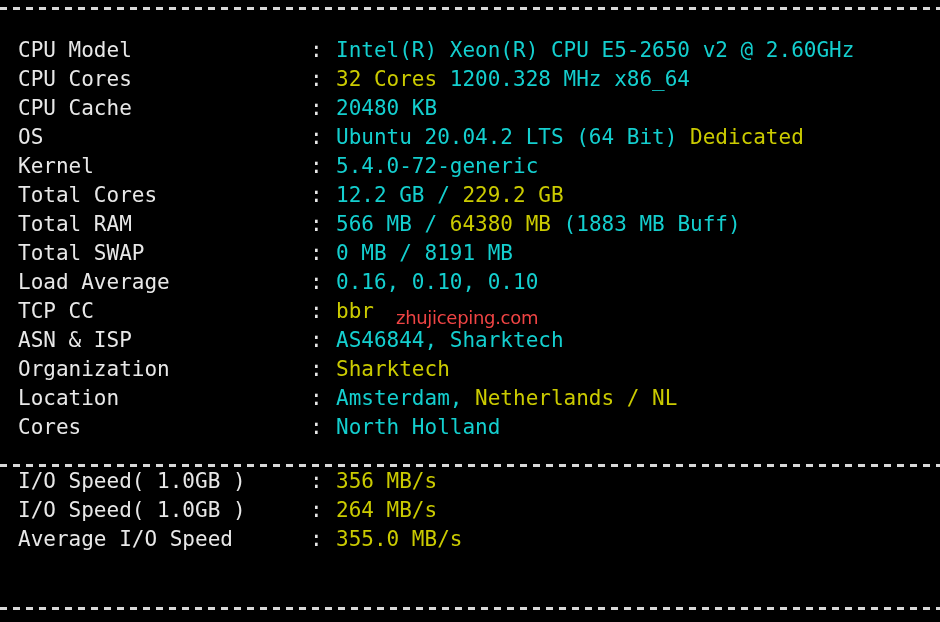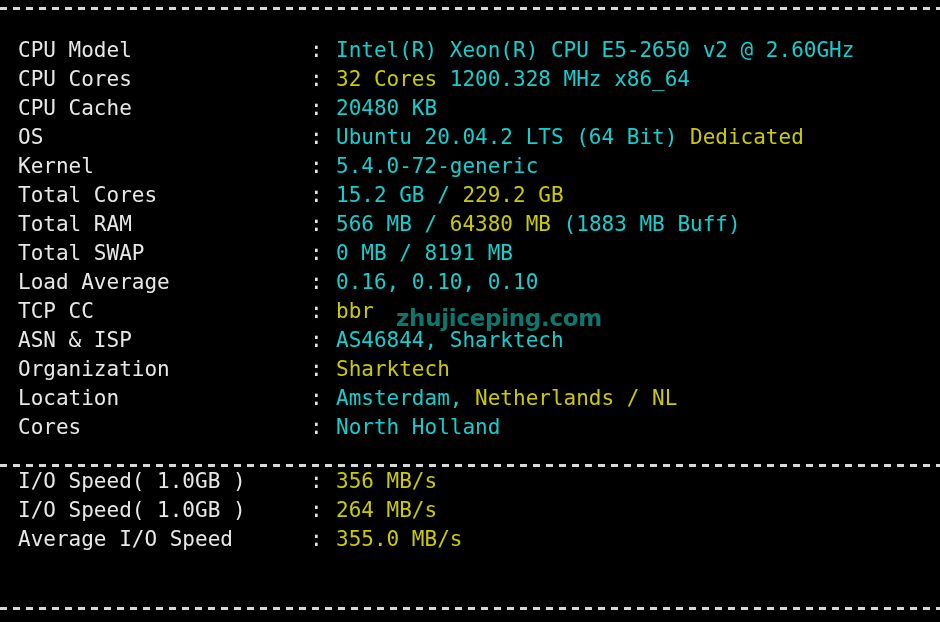--- a/index.html
+++ b/index.html
@@ -70,43 +70,42 @@
 
   
   #rows-main { top: 36px; }
   #rows-io   { top: 467px; }
 
   
   #watermark {
     position: absolute;
     left: 396px;
     top: 306px;
-    color: #0f766e;
+    color: #ef4444;
     font-family: "DejaVu Sans", "Liberation Sans", sans-serif;
-    font-size: 23px;
+    font-size: 18px;
     line-height: 24px;
     letter-spacing: -0.3px;
     white-space: pre;
-    font-weight: bold;
   }
 </style>
 </head>
 <body>
 
 <div id="terminal">
 
   <div class="sep sep-top"></div>
 
   <div class="rows" id="rows-main">
       <div class="row"><span class="label">CPU Model</span><span class="colon">:</span><span class="value"><span class="c-cyan">Intel(R) Xeon(R) CPU E5-2650 v2 @ 2.60GHz</span></span></div>
       <div class="row"><span class="label">CPU Cores</span><span class="colon">:</span><span class="value"><span class="c-yellow">32 Cores</span><span class="c-cyan"> 1200.328 MHz x86_64</span></span></div>
       <div class="row"><span class="label">CPU Cache</span><span class="colon">:</span><span class="value"><span class="c-cyan">20480 KB</span></span></div>
       <div class="row"><span class="label">OS</span><span class="colon">:</span><span class="value"><span class="c-cyan">Ubuntu 20.04.2 LTS (64 Bit) </span><span class="c-yellow">Dedicated</span></span></div>
       <div class="row"><span class="label">Kernel</span><span class="colon">:</span><span class="value"><span class="c-cyan">5.4.0-72-generic</span></span></div>
-      <div class="row"><span class="label">Total Cores</span><span class="colon">:</span><span class="value"><span class="c-cyan">15.2 GB / </span><span class="c-yellow">229.2 GB</span></span></div>
+      <div class="row"><span class="label">Total Cores</span><span class="colon">:</span><span class="value"><span class="c-cyan">12.2 GB / </span><span class="c-yellow">229.2 GB</span></span></div>
       <div class="row"><span class="label">Total RAM</span><span class="colon">:</span><span class="value"><span class="c-cyan">566 MB / </span><span class="c-yellow">64380 MB</span><span class="c-cyan"> (1883 MB Buff)</span></span></div>
       <div class="row"><span class="label">Total SWAP</span><span class="colon">:</span><span class="value"><span class="c-cyan">0 MB / 8191 MB</span></span></div>
       <div class="row"><span class="label">Load Average</span><span class="colon">:</span><span class="value"><span class="c-cyan">0.16, 0.10, 0.10</span></span></div>
       <div class="row"><span class="label">TCP CC</span><span class="colon">:</span><span class="value"><span class="c-yellow">bbr</span></span></div>
       <div class="row"><span class="label">ASN &amp; ISP</span><span class="colon">:</span><span class="value"><span class="c-cyan">AS46844, Sharktech</span></span></div>
       <div class="row"><span class="label">Organization</span><span class="colon">:</span><span class="value"><span class="c-yellow">Sharktech</span></span></div>
       <div class="row"><span class="label">Location</span><span class="colon">:</span><span class="value"><span class="c-cyan">Amsterdam, </span><span class="c-yellow">Netherlands / NL</span></span></div>
       <div class="row"><span class="label">Cores</span><span class="colon">:</span><span class="value"><span class="c-cyan">North Holland</span></span></div>
     </div>
 

